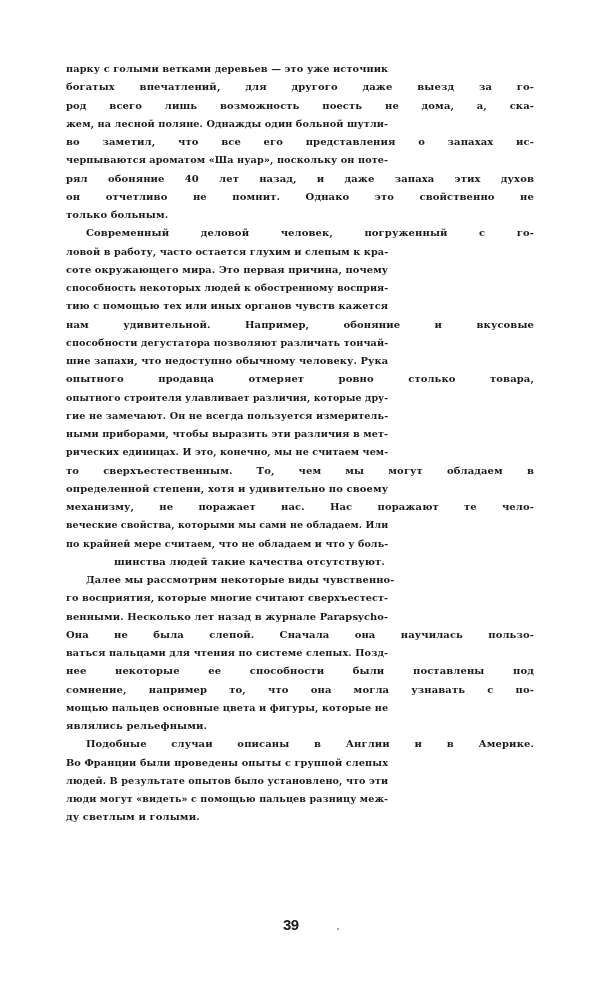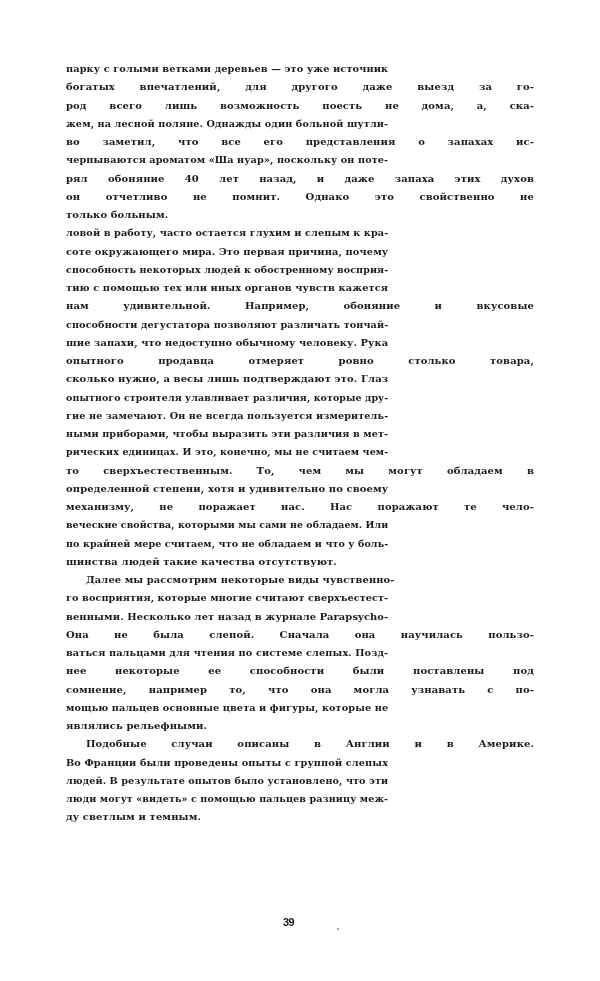--- a/index.html
+++ b/index.html
@@ -37,21 +37,21 @@
   }
   .line.indent {
     padding-left: 20px;
   }
   .page-number {
     position: absolute;
     left: 283px;
     top: 916px;
     font-family: "Liberation Sans", sans-serif;
     font-weight: bold;
-    font-size: 11px;
+    font-size: 15px;
     color: #1a1a1a;
     letter-spacing: -0.5px;
   }
   .speck {
     position: absolute;
     left: 337px;
     top: 928px;
     width: 2px;
     height: 2px;
     background: #888;
@@ -67,53 +67,53 @@
       <span class="line"><span style="white-space: nowrap; word-spacing: 0px;">богатых впечатлений, для другого даже выезд за го-</span></span>
       <span class="line"><span style="white-space: nowrap; word-spacing: 0px;">род всего лишь возможность поесть не дома, а, ска-</span></span>
       <span class="line"><span style="white-space: nowrap; display: inline-block; transform-origin: left center; transform: scaleX(0.967942);">жем, на лесной поляне. Однажды один больной шутли-</span></span>
       <span class="line"><span style="white-space: nowrap; word-spacing: 0px;">во заметил, что все его представления о запахах ис-</span></span>
       <span class="line"><span style="white-space: nowrap; display: inline-block; transform-origin: left center; transform: scaleX(0.968819);">черпываются ароматом «Ша нуар», поскольку он поте-</span></span>
       <span class="line"><span style="white-space: nowrap; word-spacing: 0px; margin-top: 12px;">рял обоняние 40 лет назад, и даже запаха этих духов</span></span>
       <span class="line"><span style="white-space: nowrap; word-spacing: 0px;">он отчетливо не помнит. Однако это свойственно не</span></span>
       <span class="line last"><span style="white-space: nowrap;">только больным.</span></span>
     </div>
     <div>
+      <span class="line indent"><span style="white-space: nowrap; word-spacing: 0px;">Современный деловой человек, погруженный с го-</span></span>
       <span class="line"><span style="white-space: nowrap; display: inline-block; transform-origin: left center; transform: scaleX(0.970451);">ловой в работу, часто остается глухим и слепым к кра-</span></span>
       <span class="line"><span style="white-space: nowrap; display: inline-block; transform-origin: left center; transform: scaleX(0.985101);">соте окружающего мира. Это первая причина, почему</span></span>
       <span class="line"><span style="white-space: nowrap; display: inline-block; transform-origin: left center; transform: scaleX(0.951915);">способность некоторых людей к обостренному восприя-</span></span>
       <span class="line"><span style="white-space: nowrap; display: inline-block; transform-origin: left center; transform: scaleX(0.982355);">тию с помощью тех или иных органов чувств кажется</span></span>
       <span class="line"><span style="white-space: nowrap; word-spacing: 0px;">нам удивительной. Например, обоняние и вкусовые</span></span>
       <span class="line"><span style="white-space: nowrap; display: inline-block; transform-origin: left center; transform: scaleX(0.963552);">способности дегустатора позволяют различать тончай-</span></span>
       <span class="line"><span style="white-space: nowrap; display: inline-block; transform-origin: left center; transform: scaleX(0.987439);">шие запахи, что недоступно обычному человеку. Рука</span></span>
       <span class="line"><span style="white-space: nowrap; word-spacing: 0px;">опытного продавца отмеряет ровно столько товара,</span></span>
-      <span class="line"><span style="white-space: nowrap; display: inline-block; transform-origin: left center; transform: scaleX(0.999833);">сколько нужно, а весы лишь подтверждают это. Глаз</span></span>
       <span class="line"><span style="white-space: nowrap; display: inline-block; transform-origin: left center; transform: scaleX(0.94337);">опытного строителя улавливает различия, которые дру-</span></span>
       <span class="line"><span style="white-space: nowrap; display: inline-block; transform-origin: left center; transform: scaleX(0.965913);">гие не замечают. Он не всегда пользуется измеритель-</span></span>
       <span class="line"><span style="white-space: nowrap; display: inline-block; transform-origin: left center; transform: scaleX(0.966007);">ными приборами, чтобы выразить эти различия в мет-</span></span>
       <span class="line"><span style="white-space: nowrap; display: inline-block; transform-origin: left center; transform: scaleX(0.953096);">рических единицах. И это, конечно, мы не считаем чем-</span></span>
       <span class="line"><span style="white-space: nowrap; word-spacing: 0px;">то сверхъестественным. То, чем мы могут обладаем в</span></span>
       <span class="line"><span style="white-space: nowrap; display: inline-block; transform-origin: left center; transform: scaleX(0.997801);">определенной степени, хотя и удивительно по своему</span></span>
       <span class="line"><span style="white-space: nowrap; word-spacing: 0px;">механизму, не поражает нас. Нас поражают те чело-</span></span>
       <span class="line"><span style="white-space: nowrap; display: inline-block; transform-origin: left center; transform: scaleX(0.938375);">веческие свойства, которыми мы сами не обладаем. Или</span></span>
       <span class="line"><span style="white-space: nowrap; display: inline-block; transform-origin: left center; transform: scaleX(0.953248);">по крайней мере считаем, что не обладаем и что у боль-</span></span>
-      <span class="line last"><span style="white-space: nowrap;">шинства людей такие качества отсутствуют.</span></span>
+      <span class="line last"><span style="white-space: nowrap; margin-left: 48px;">шинства людей такие качества отсутствуют.</span></span>
     </div>
     <div>
       <span class="line indent"><span style="white-space: nowrap; display: inline-block; transform-origin: left center; transform: scaleX(0.986071);">Далее мы рассмотрим некоторые виды чувственно-</span></span>
       <span class="line"><span style="white-space: nowrap; display: inline-block; transform-origin: left center; transform: scaleX(0.96838);">го восприятия, которые многие считают сверхъестест-</span></span>
       <span class="line"><span style="white-space: nowrap; display: inline-block; transform-origin: left center; transform: scaleX(0.989527);">венными. Несколько лет назад в журнале Parapsycho-</span></span>
       <span class="line"><span style="white-space: nowrap; word-spacing: 0px; margin-top: 36px;">Она не была слепой. Сначала она научилась пользо-</span></span>
       <span class="line"><span style="white-space: nowrap; display: inline-block; transform-origin: left center; transform: scaleX(0.973954);">ваться пальцами для чтения по системе слепых. Позд-</span></span>
       <span class="line"><span style="white-space: nowrap; word-spacing: 0px;">нее некоторые ее способности были поставлены под</span></span>
       <span class="line"><span style="white-space: nowrap; word-spacing: 0px;">сомнение, например то, что она могла узнавать с по-</span></span>
       <span class="line"><span style="white-space: nowrap; display: inline-block; transform-origin: left center; transform: scaleX(0.96954);">мощью пальцев основные цвета и фигуры, которые не</span></span>
       <span class="line last"><span style="white-space: nowrap;">являлись рельефными.</span></span>
     </div>
     <div>
       <span class="line indent"><span style="white-space: nowrap; word-spacing: 0px; margin-top: 22px;">Подобные случаи описаны в Англии и в Америке.</span></span>
       <span class="line"><span style="white-space: nowrap; display: inline-block; transform-origin: left center; transform: scaleX(0.976239);">Во Франции были проведены опыты с группой слепых</span></span>
       <span class="line"><span style="white-space: nowrap; display: inline-block; transform-origin: left center; transform: scaleX(0.960277);">людей. В результате опытов было установлено, что эти</span></span>
       <span class="line"><span style="white-space: nowrap; display: inline-block; transform-origin: left center; transform: scaleX(0.955986);">люди могут «видеть» с помощью пальцев разницу меж-</span></span>
-      <span class="line last"><span style="white-space: nowrap;">ду светлым и темным.</span></span>
+      <span class="line last"><span style="white-space: nowrap;">ду светлым и голыми.</span></span>
     </div>
   </div>
 <div class="page-number">39</div>
 <div class="speck"></div>
 
 </body></html>

